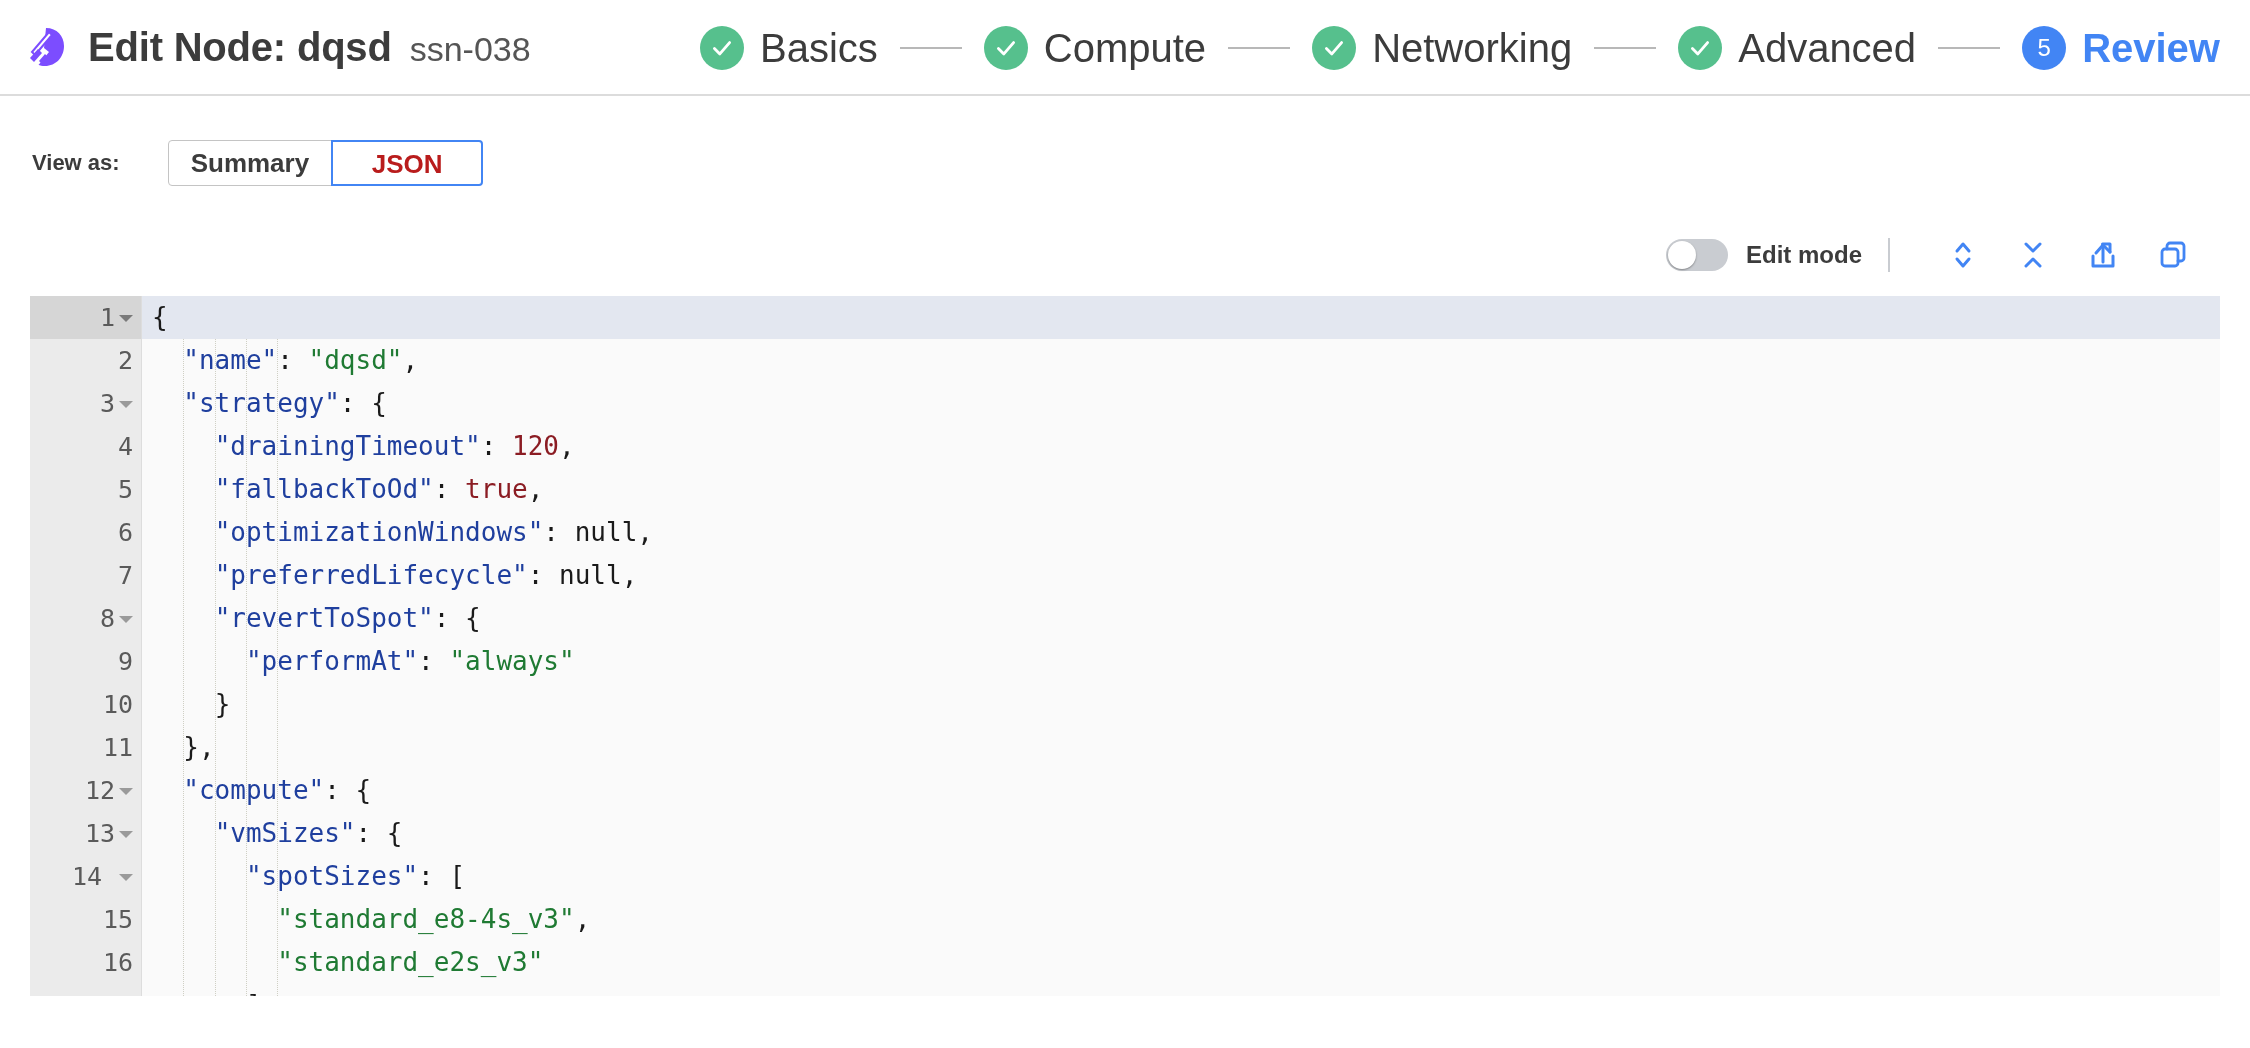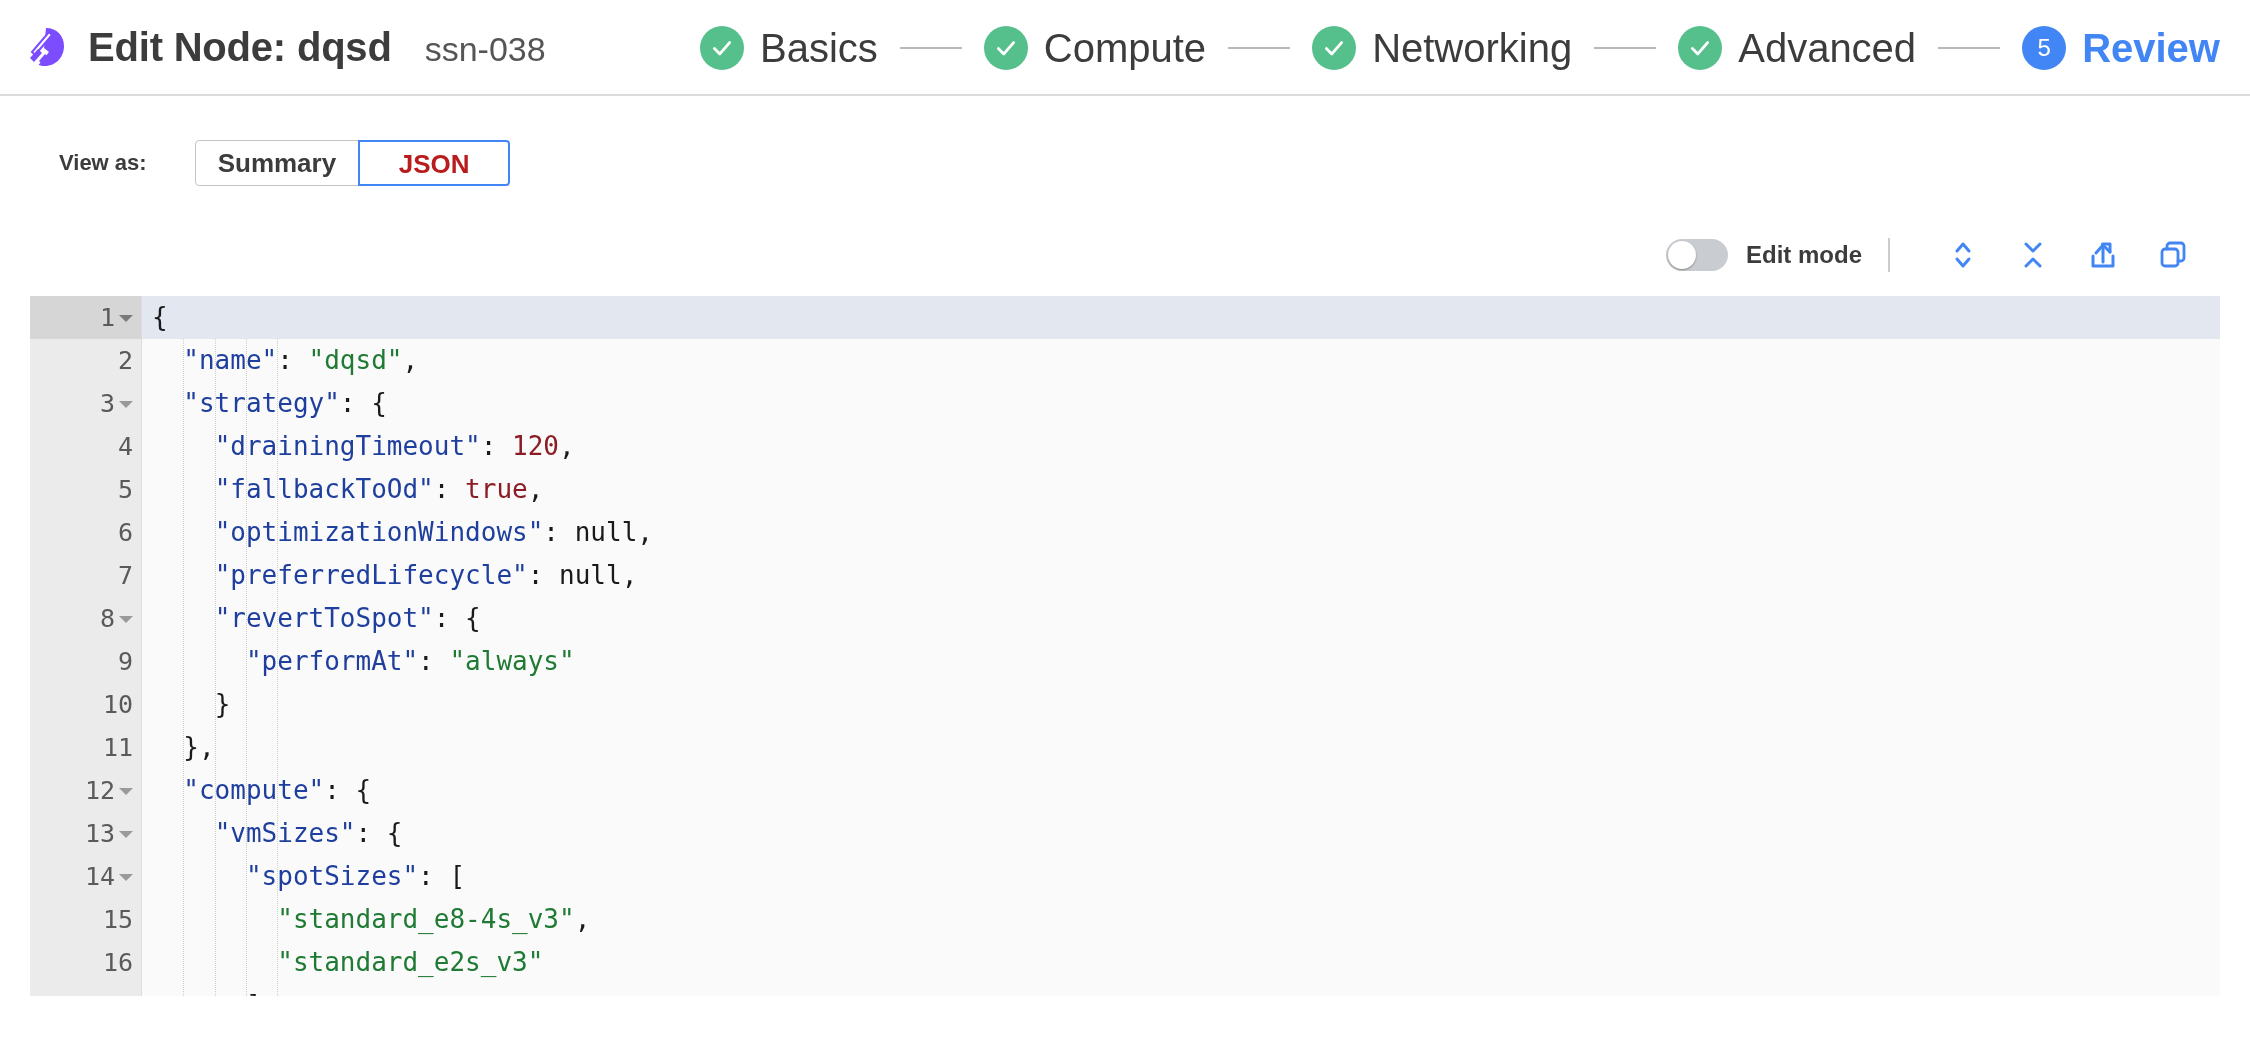--- a/index.html
+++ b/index.html
@@ -33,21 +33,20 @@
   }
 
   #header-title-group {
     display: flex;
     align-items: baseline;
     margin-left: 22px;
     white-space: nowrap;
     overflow: hidden;
     flex: 0 0 auto;
     max-width: 600px;
-    gap: 15px;
   }
 
   #page-title {
     font-size: 40px;
     font-weight: bold;
     color: #3c3c3c;
     letter-spacing: -0.2px;
   }
 
   #node-id {
@@ -110,21 +109,21 @@
     background: #b8b8b8;
     margin: 0 22px;
     flex: 0 0 62px;
   }
 
   
   #view-as-row {
     display: flex;
     align-items: center;
     margin-top: 44px;
-    padding-left: 59px;
+    padding-left: 32px;
   }
 
   #view-as-label {
     font-size: 22px;
     font-weight: bold;
     color: #3c3c3c;
     margin-right: 48px;
   }
 
   #view-as-toggle-group { display: flex; }
@@ -421,21 +420,21 @@
       <div class="gutter-line">4</div>
       <div class="gutter-line">5</div>
       <div class="gutter-line">6</div>
       <div class="gutter-line">7</div>
       <div class="gutter-line" style="padding-right: 26px;">8<span class="fold-arrow"></span></div>
       <div class="gutter-line">9</div>
       <div class="gutter-line">10</div>
       <div class="gutter-line">11</div>
       <div class="gutter-line" style="padding-right: 26px;">12<span class="fold-arrow"></span></div>
       <div class="gutter-line" style="padding-right: 26px;">13<span class="fold-arrow"></span></div>
-      <div class="gutter-line" style="padding-right: 26px;">14<span class="fold-arrow"></span></div>
+      <div class="gutter-line" style="padding-right: 39px;">14<span class="fold-arrow"></span></div>
       <div class="gutter-line">15</div>
       <div class="gutter-line">16</div>
       <div class="gutter-line">17</div>
     </div>
   <div id="code-area">
     <div id="text-cursor" style="top: 5px; left: 10px;"></div>
   <div class="indent-guide" style="left: 41.3px;"></div>
       <div class="indent-guide" style="left: 72.6px;"></div>
       <div class="indent-guide" style="left: 103.9px;"></div>
       <div class="indent-guide" style="left: 135.2px;"></div>

